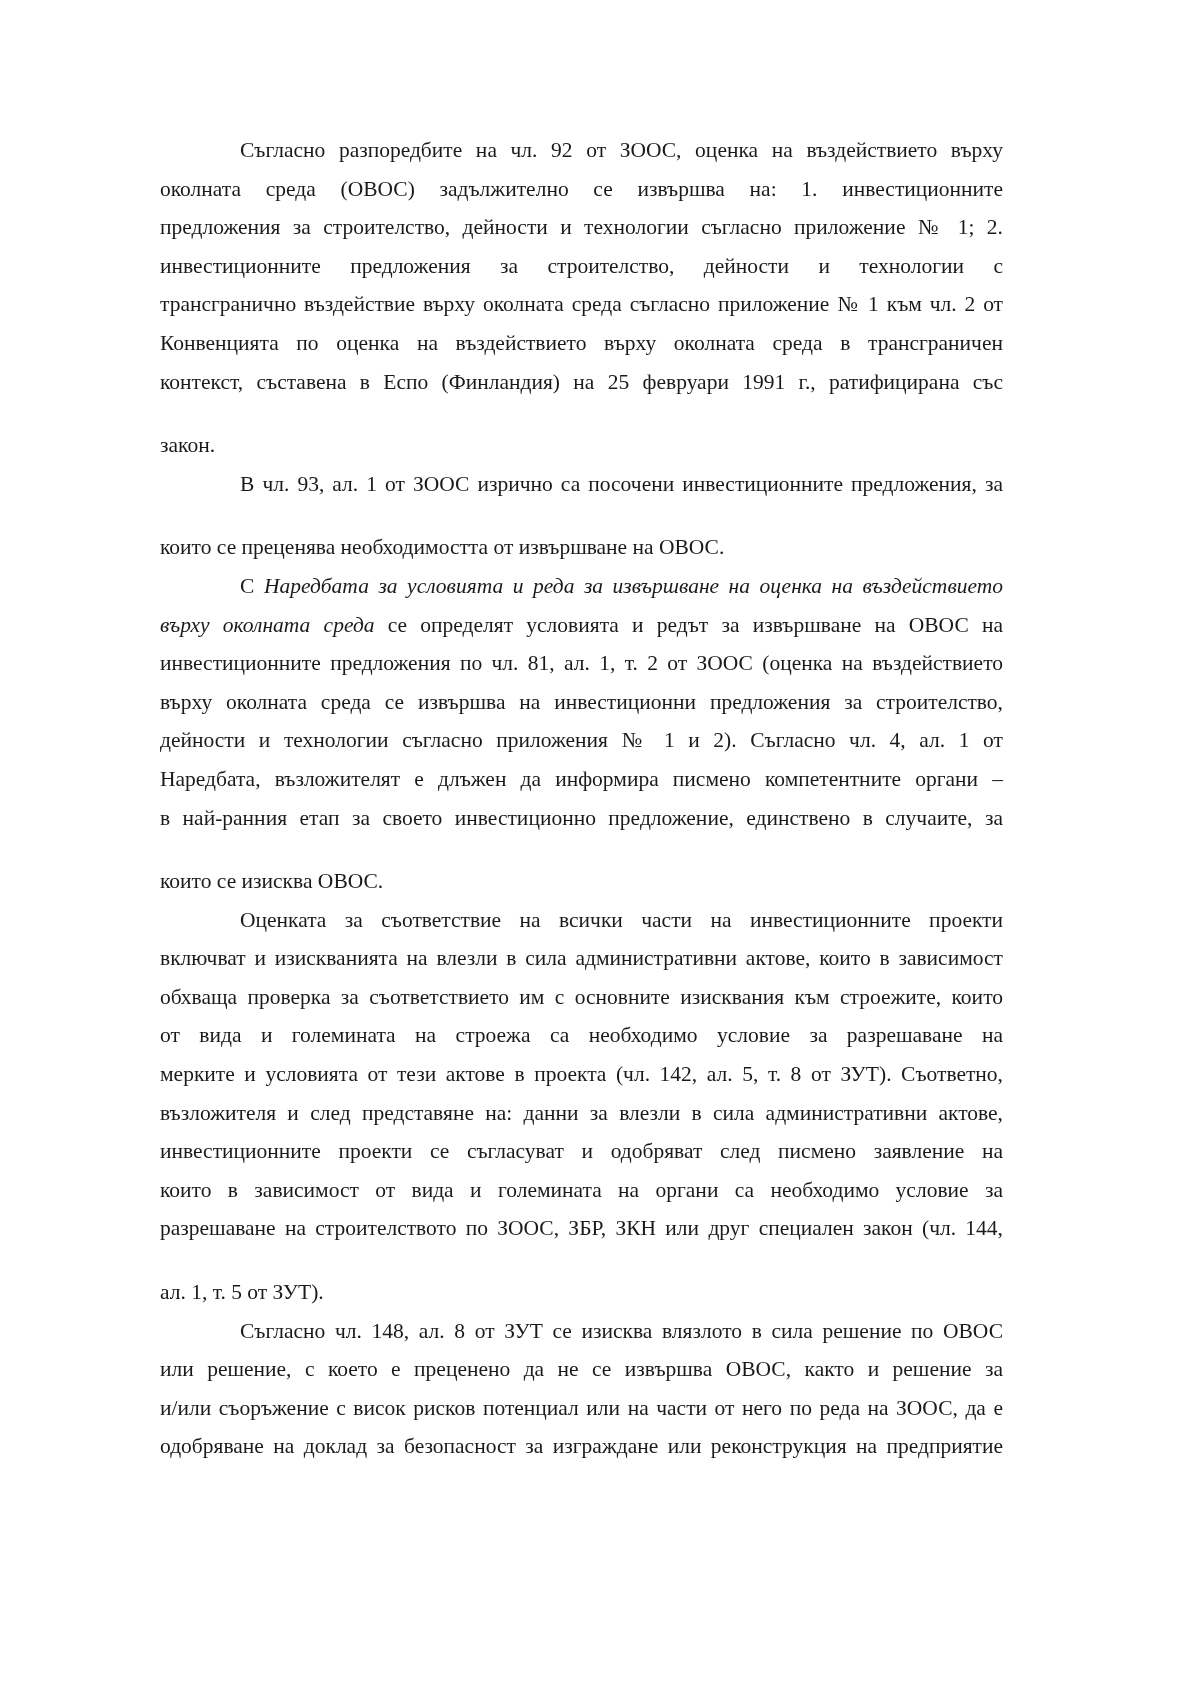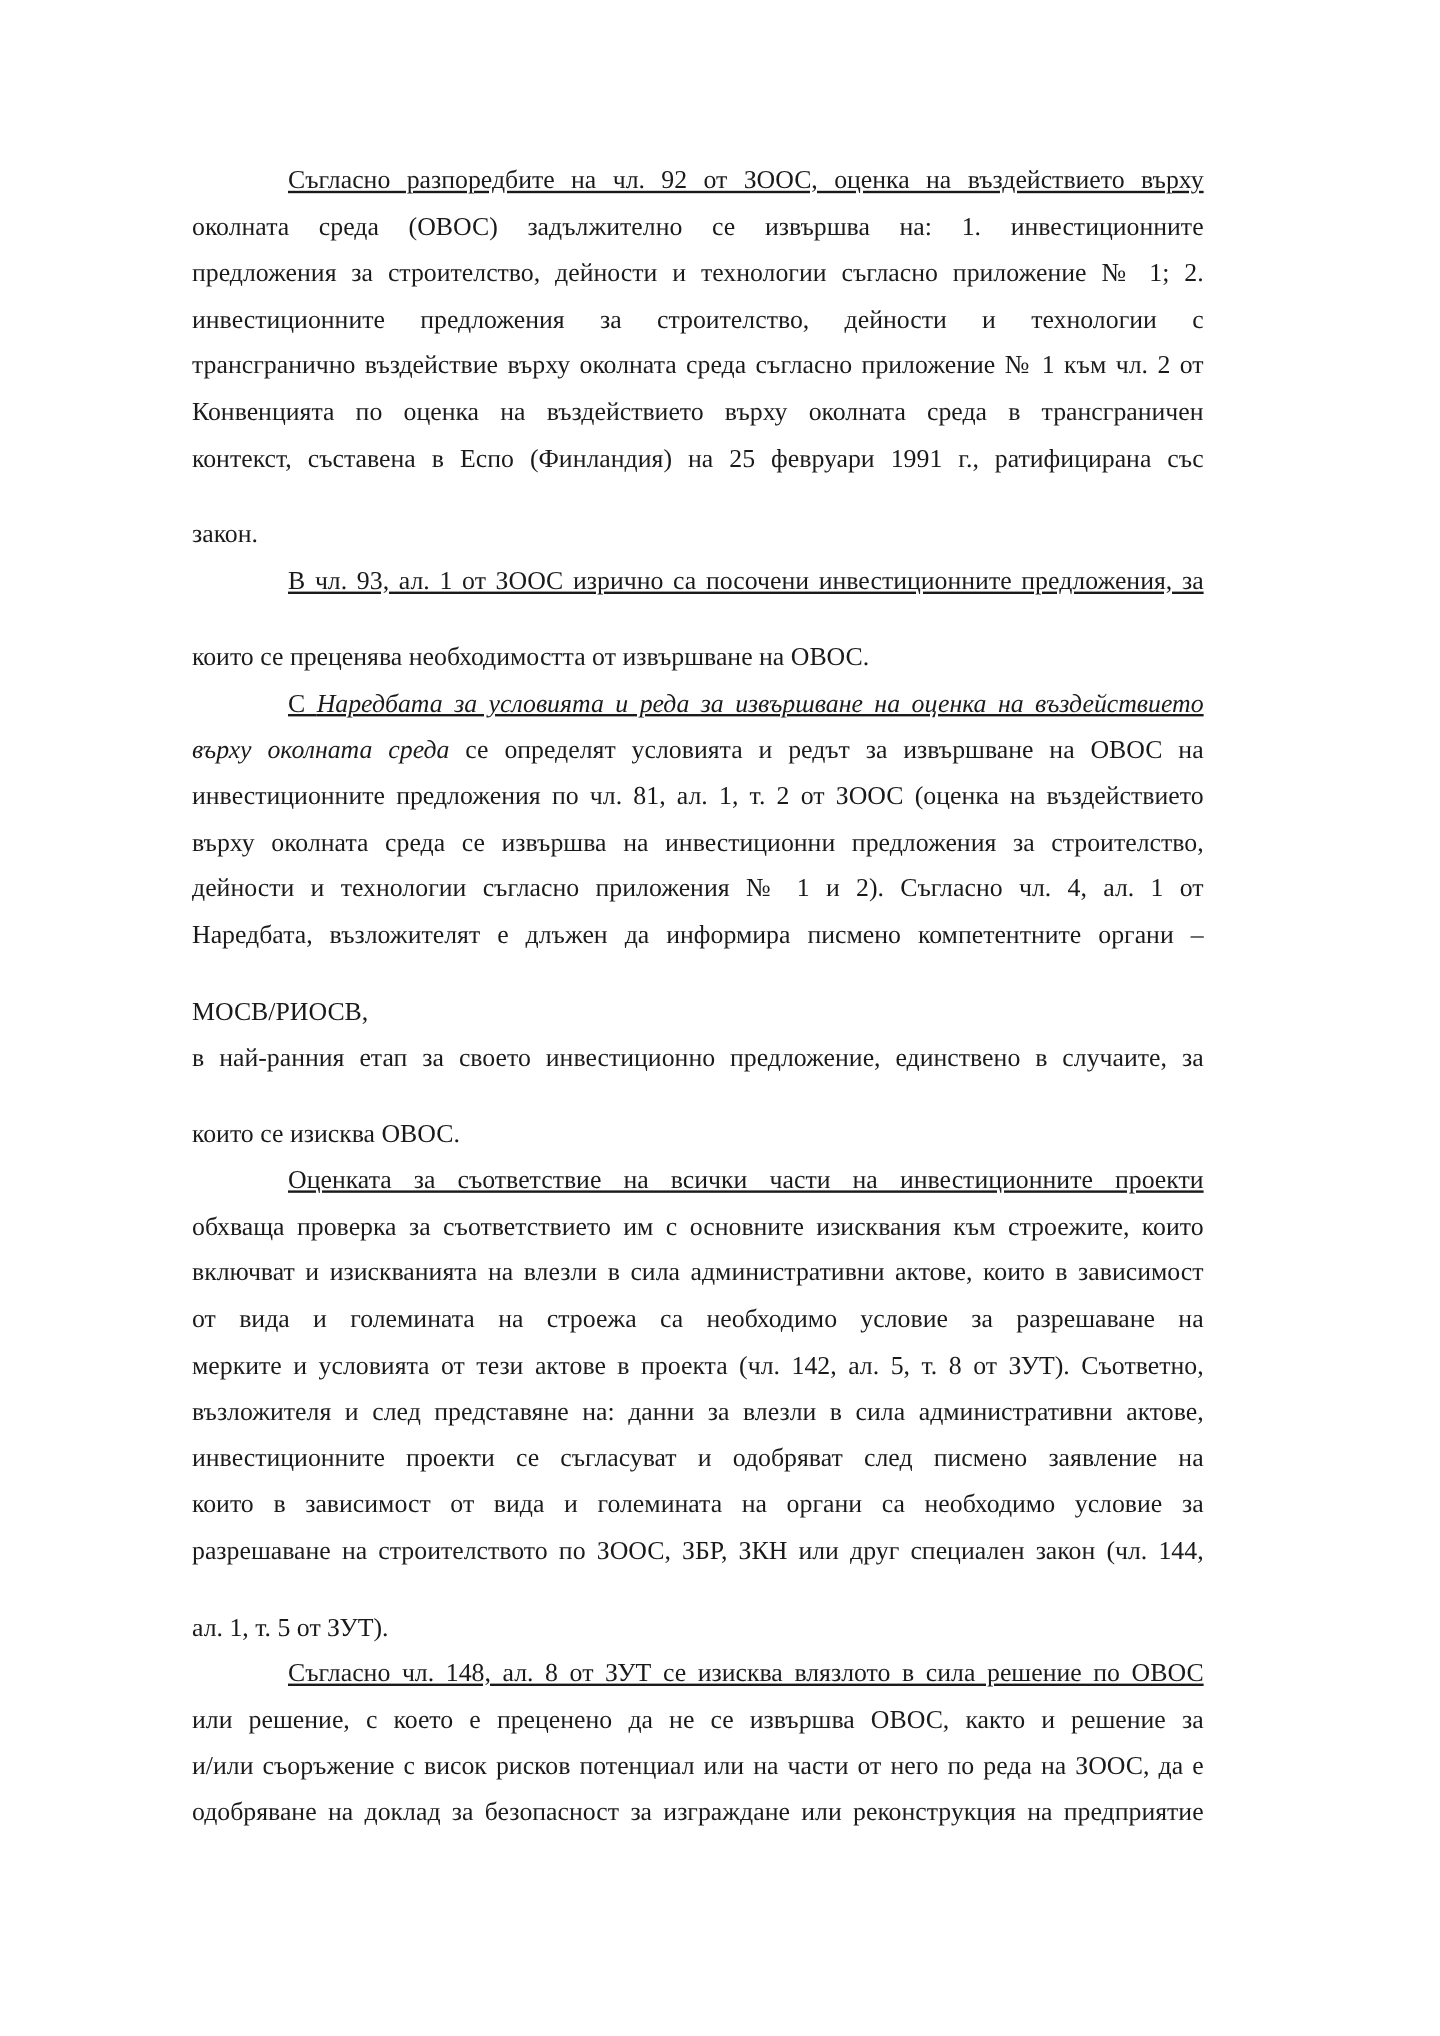--- a/index.html
+++ b/index.html
@@ -32,21 +32,20 @@
       display: block;
       text-align: justify;
       text-align-last: justify;
     }
     .page p .line.last {
       text-align-last: left;
       margin-top: 25px;
     }
     .page p .line.indent-line {
       padding-left: 80px;
-      text-decoration: underline;
     }
     em {
       font-style: italic;
       margin-top: 24px;
     }
   </style>
 </head>
 <body>
 
 <div class="page">
@@ -67,32 +66,31 @@
     <span class="line last">които се преценява необходимостта от извършване на ОВОС.</span>
   </p>
 
   <p>
     <span class="line indent-line"><span>С </span><em>Наредбата за условията и реда за извършване на оценка на въздействието</em></span>
     <span class="line"><em>върху околната среда</em><span> се определят условията и редът за извършване на ОВОС на</span></span>
     <span class="line">инвестиционните предложения по чл. 81, ал. 1, т. 2 от ЗООС (оценка на въздействието</span>
     <span class="line">върху околната среда се извършва на инвестиционни предложения за строителство,</span>
     <span class="line">дейности и технологии съгласно приложения № 1 и 2). Съгласно чл. 4, ал. 1 от</span>
     <span class="line">Наредбата, възложителят е длъжен да информира писмено компетентните органи –</span>
-    <span class="line last">МОСВ/РИОСВ,</span>
   </p>
 
   <p>
     <span class="line">в най-ранния етап за своето инвестиционно предложение, единствено в случаите, за</span>
     <span class="line last">които се изисква ОВОС.</span>
   </p>
 
   <p>
     <span class="line indent-line">Оценката за съответствие на всички части на инвестиционните проекти</span>
+    <span class="line">включват и изискванията на влезли в сила административни актове, които в зависимост</span>
     <span class="line">обхваща проверка за съответствието им с основните изисквания към строежите, които</span>
-    <span class="line">включват и изискванията на влезли в сила административни актове, които в зависимост</span>
     <span class="line">от вида и големината на строежа са необходимо условие за разрешаване на</span>
     <span class="line">мерките и условията от тези актове в проекта (чл. 142, ал. 5, т. 8 от ЗУТ). Съответно,</span>
     <span class="line">възложителя и след представяне на: данни за влезли в сила административни актове,</span>
     <span class="line">инвестиционните проекти се съгласуват и одобряват след писмено заявление на</span>
     <span class="line">които в зависимост от вида и големината на органи са необходимо условие за</span>
     <span class="line">разрешаване на строителството по ЗООС, ЗБР, ЗКН или друг специален закон (чл. 144,</span>
     <span class="line last">ал. 1, т. 5 от ЗУТ).</span>
   </p>
 
   <p>

